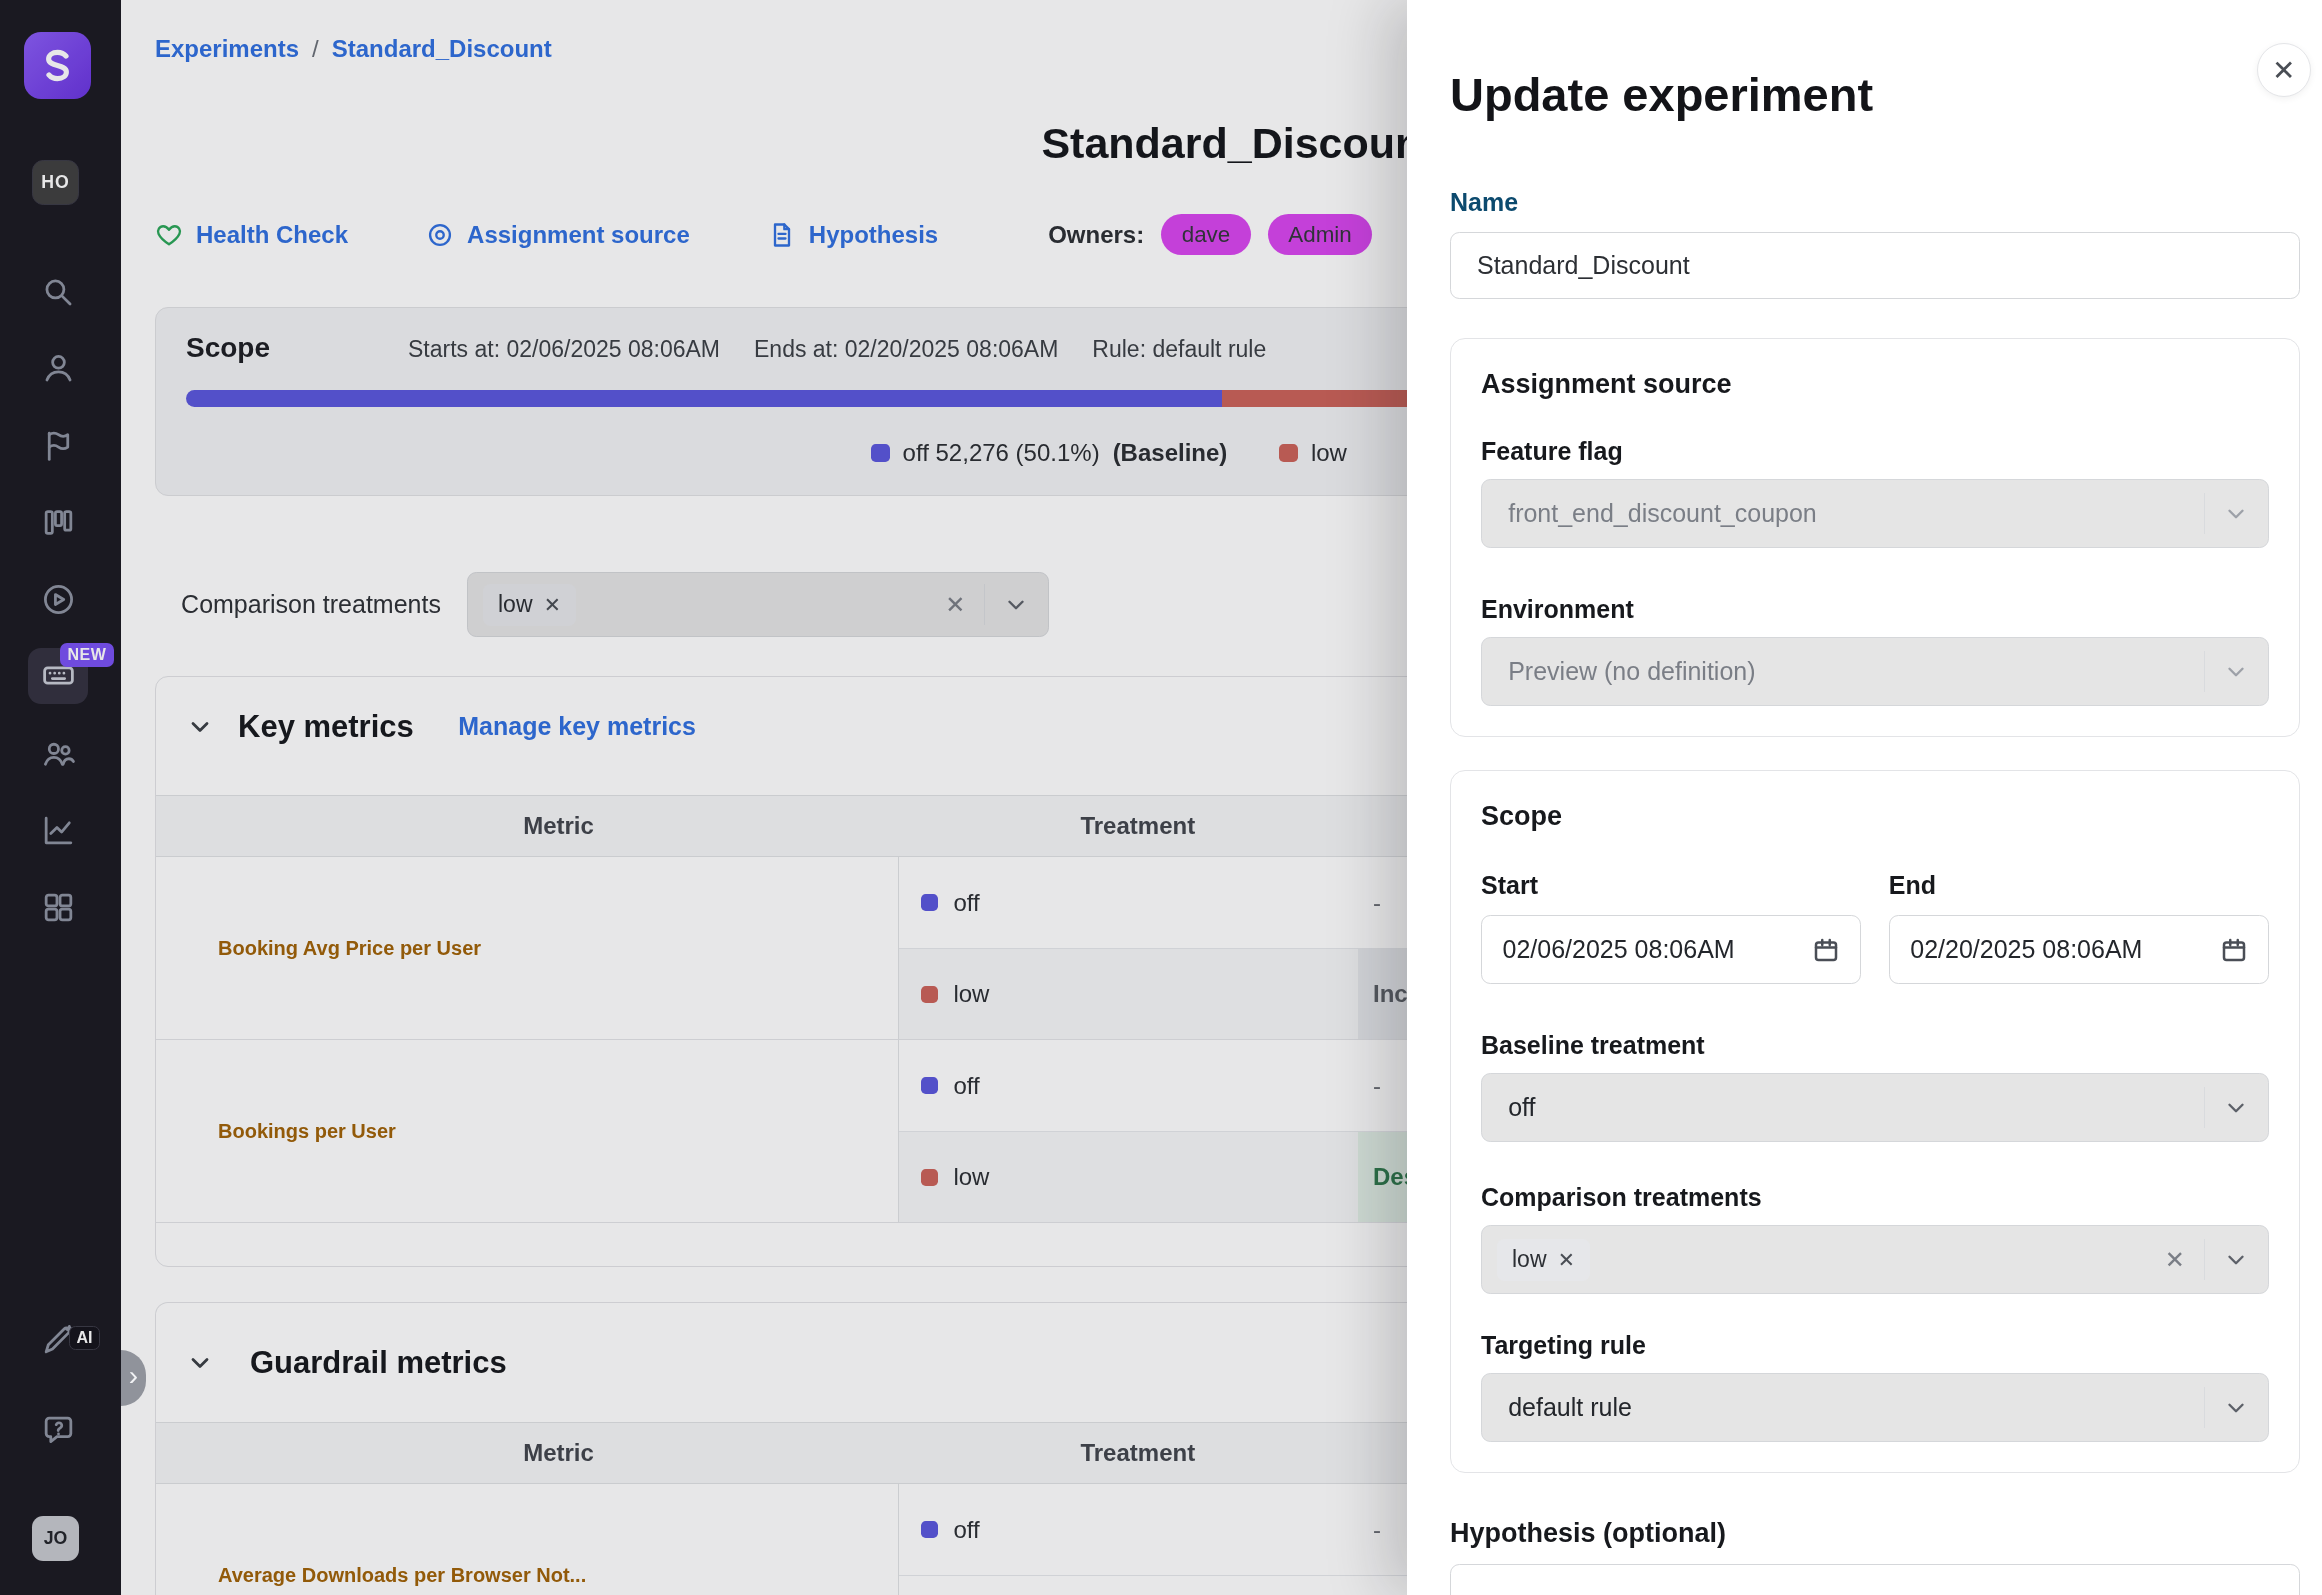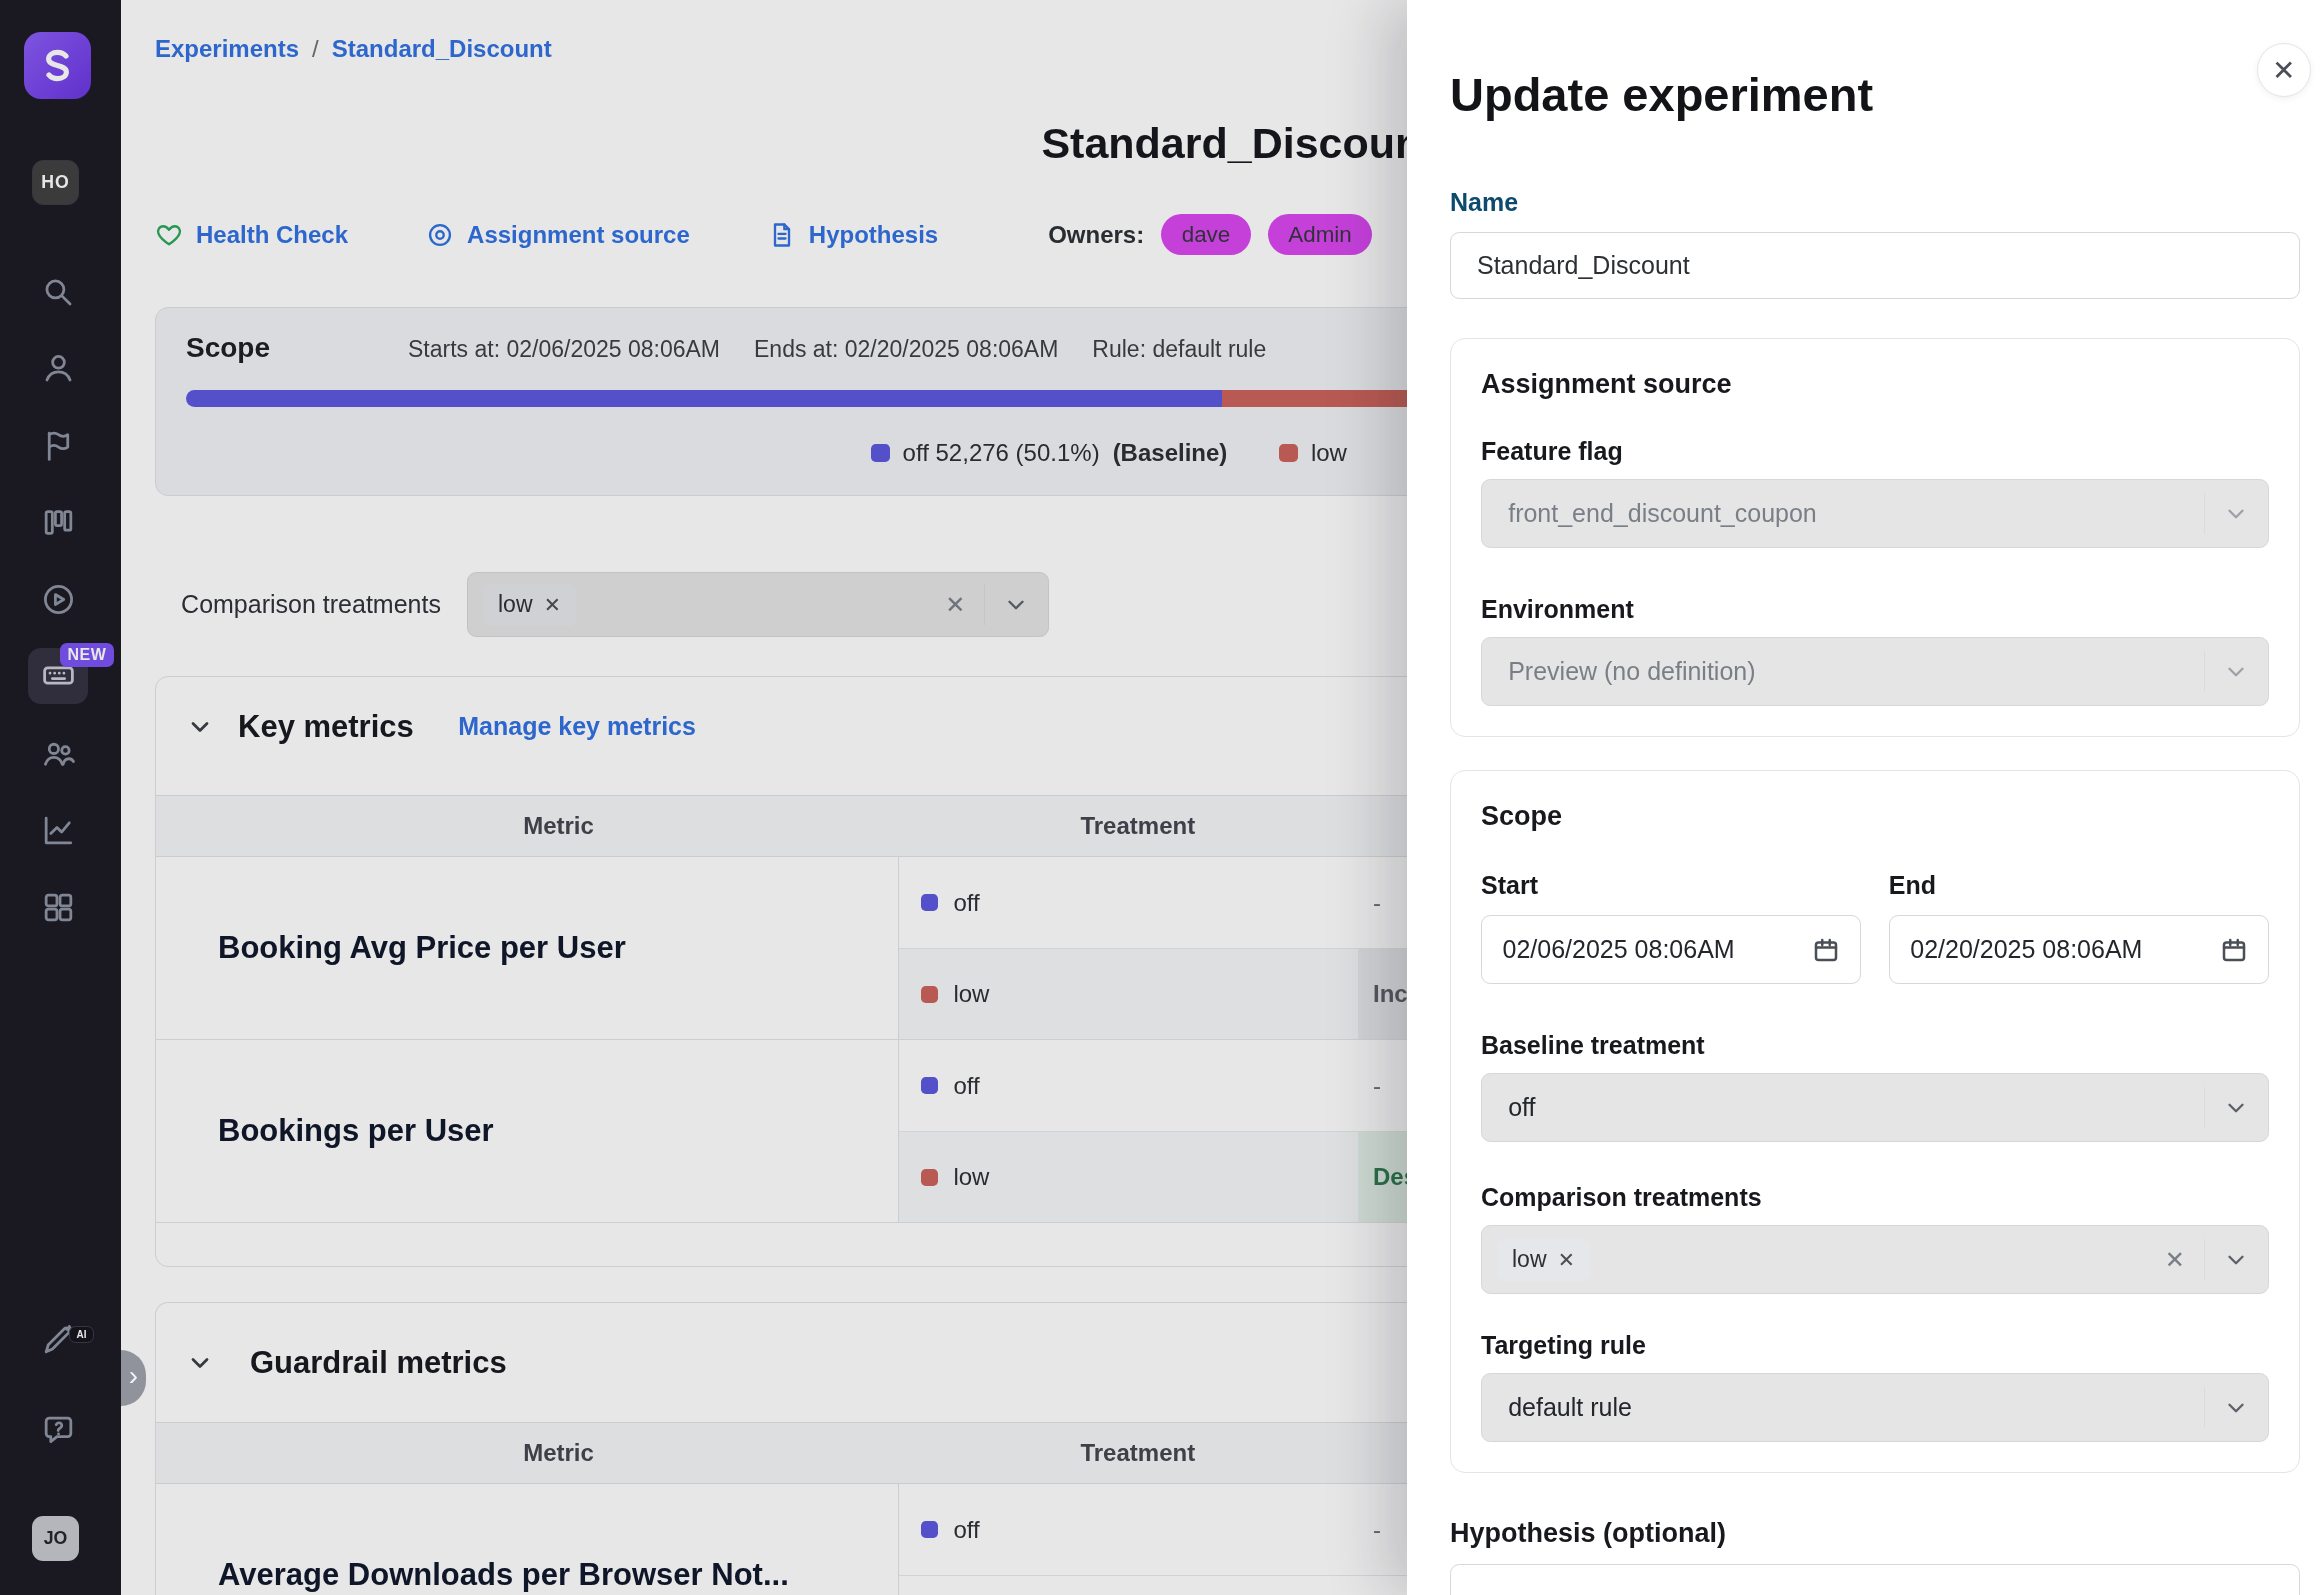--- a/index.html
+++ b/index.html
@@ -12,21 +12,21 @@
     background:linear-gradient(135deg,#8a5cf6,#6a34e0); display:flex; align-items:center; justify-content:center; }
   .ws-badge { position:absolute; left:32px; top:160px; width:47px; height:45px; border-radius:11.2px;
     background:#404040; border:0.9px solid #3c3b47; color:#fff; font-size:17.7px; font-weight:bold;
     display:flex; align-items:center; justify-content:center; letter-spacing:0.9px; }
   .side-icon { position:absolute; left:38px; width:41px; height:41px; display:flex; align-items:center; justify-content:center; }
   .side-icon svg { width:37px; height:37px; stroke:#8e93a2; fill:none; stroke-width:1.8; stroke-linecap:round; stroke-linejoin:round; }
   .active-bg { position:absolute; left:28px; top:648px; width:60px; height:56px; border-radius:13px; background:#343240; }
   .new-badge { position:absolute; left:60px; top:643px; background:#7a52f4; color:#fff; font-size:16px; font-weight:bold;
     padding:2.8px 7.5px; border-radius:7px; z-index:3; letter-spacing:0.5px; }
   .ai-badge { position:absolute; left:69px; top:1326px; background:#15141b; border:0.9px solid #3c3b47; color:#fff;
-    font-size:10px; font-weight:bold; padding:1.9px 6.5px; border-radius:6.5px; z-index:3; }
+    font-size:16px; font-weight:bold; padding:1.9px 6.5px; border-radius:6.5px; z-index:3; }
   .user-badge { position:absolute; left:32px; top:1516px; width:47px; height:45px; border-radius:11.2px;
     background:#c7c9cf; color:#23252b; font-size:17.7px; font-weight:bold; display:flex; align-items:center; justify-content:center; }
   .collapse-handle { position:fixed; left:121px; top:1350px; width:25px; height:56px; background:#90939b;
     border-radius:0 28px 28px 0; z-index:60; color:#f2f3f5; font-size:28px; display:flex; align-items:center; justify-content:center; padding-bottom:3.7px; }
 
   
   .main { position:absolute; left:121px; top:0; width:2201px; height:1595px; background:#fff; padding:35px 0 0 34px;text-align:center; }
   .breadcrumb { font-size:24px; color:#3070e0; font-weight:bold; display:flex; gap:13px; align-items:center; }
   .breadcrumb .sep { color:#6b7078; font-weight:normal; }
   .page-title { margin-top:54px; font-size:43px; line-height:52px; font-weight:bold; color:#15171b; }
@@ -69,21 +69,21 @@
   .metrics-head svg { width:28px; height:28px; stroke:#3c4046; fill:none; stroke-width:2.4; stroke-linecap:round; stroke-linejoin:round; }
   .metrics-title { font-size:31px; font-weight:bold; color:#17191d; }
   .manage-link { font-size:25px; font-weight:bold; color:#3070e0; margin-left:20.5px; }
   .mtable { margin-top:47px; width:100%; }
   .mt-header { display:grid; grid-template-columns:743px 459px 1fr; height:62px; align-items:center;
     background:#f4f5f7; border-top:0.9px solid #dfe1e4; border-bottom:0.9px solid #dfe1e4;
     font-size:24px; font-weight:bold; color:#42464d; }
   .mt-header .c1 { padding-left:62px; } .mt-header .c2 { padding-left:18.6px; } .mt-header .c3 { padding-left:15px; }
   .mgroup { display:grid; grid-template-columns:743px 459px 1fr; grid-template-rows:91px 91px; border-bottom:0.9px solid #e2e4e7; }
   .m-name { grid-row:1 / span 2; display:flex; align-items:center; padding-left:62px; border-right:0.9px solid #e0e2e5;
-    font-size:31px; font-weight:bold; color:#0f172a; }
+    font-size:20px; font-weight:bold; color:#a16207; }
   .t-cell { display:flex; align-items:center; gap:15px; padding-left:22.4px; font-size:24px; color:#2c2f34; }
   .d-cell { display:flex; align-items:center; padding-left:15px; font-size:24px; color:#6b6f76; }
   .row-alt { background:#f5f6f8; }
   .rowline { border-top:0.9px solid #e6e8eb; }
   .d-badge { font-weight:bold; padding-left:15px; }
   .d-inconclusive { background:#e7e9ec; color:#5b5f66; }
   .d-desirable { background:#e3f0e7; color:#2f7a4d; }
   .sq { width:17px; height:17px; border-radius:4.7px; flex:none; }
 
   .guard-card { margin-top:35px; width:2130px; background:#fff; border:0.9px solid #e2e3e6; border-radius:13px 13px 0 0; padding:39px 0 0; border-bottom:none; }

